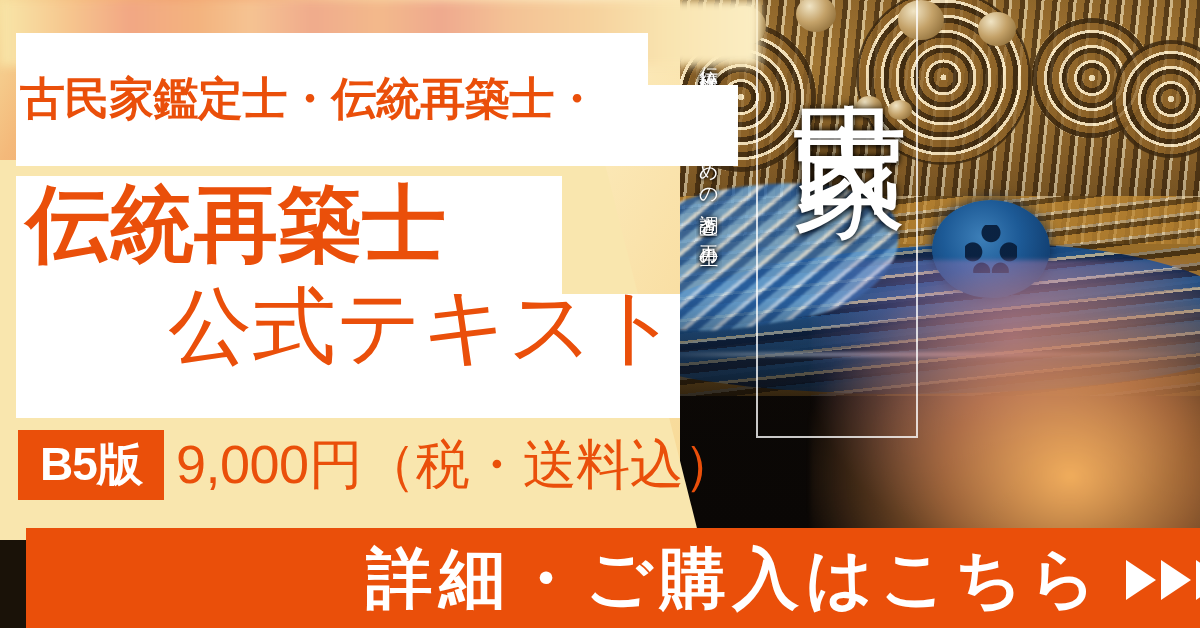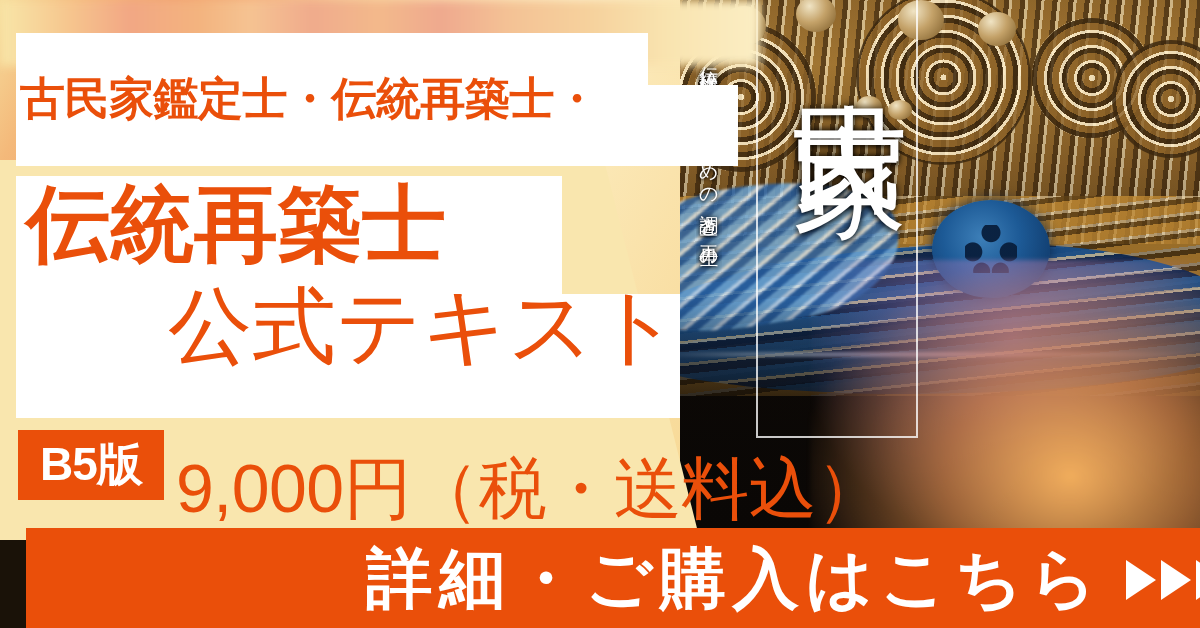--- a/index.html
+++ b/index.html
@@ -181,21 +181,21 @@
 
   
   .badge{
     position:absolute;left:18px;top:430px;width:146px;height:70px;
     background:#ea4f0a;color:#fff;font-weight:700;font-size:46px;
     display:flex;align-items:center;justify-content:center;letter-spacing:-1px;
   }
   .price{
     position:absolute;left:176px;top:430px;height:70px;
     display:flex;align-items:center;
-    color:#ea4f0a;font-size:68px;font-weight:400;letter-spacing:-.5px;white-space:nowrap;margin-top:24px;
+    color:#ea4f0a;font-size:54px;font-weight:400;letter-spacing:-.5px;white-space:nowrap;
   }
 
   
   .cta{
     position:absolute;left:0;top:528px;width:1200px;height:100px;
     background:#ea4f0a;display:flex;align-items:center;justify-content:flex-end;margin-left:26px;
   }
   .cta-row{display:flex;align-items:center;gap:22px;}
   .cta-text{
     color:#fff;font-weight:700;font-size:66px;line-height:1;

